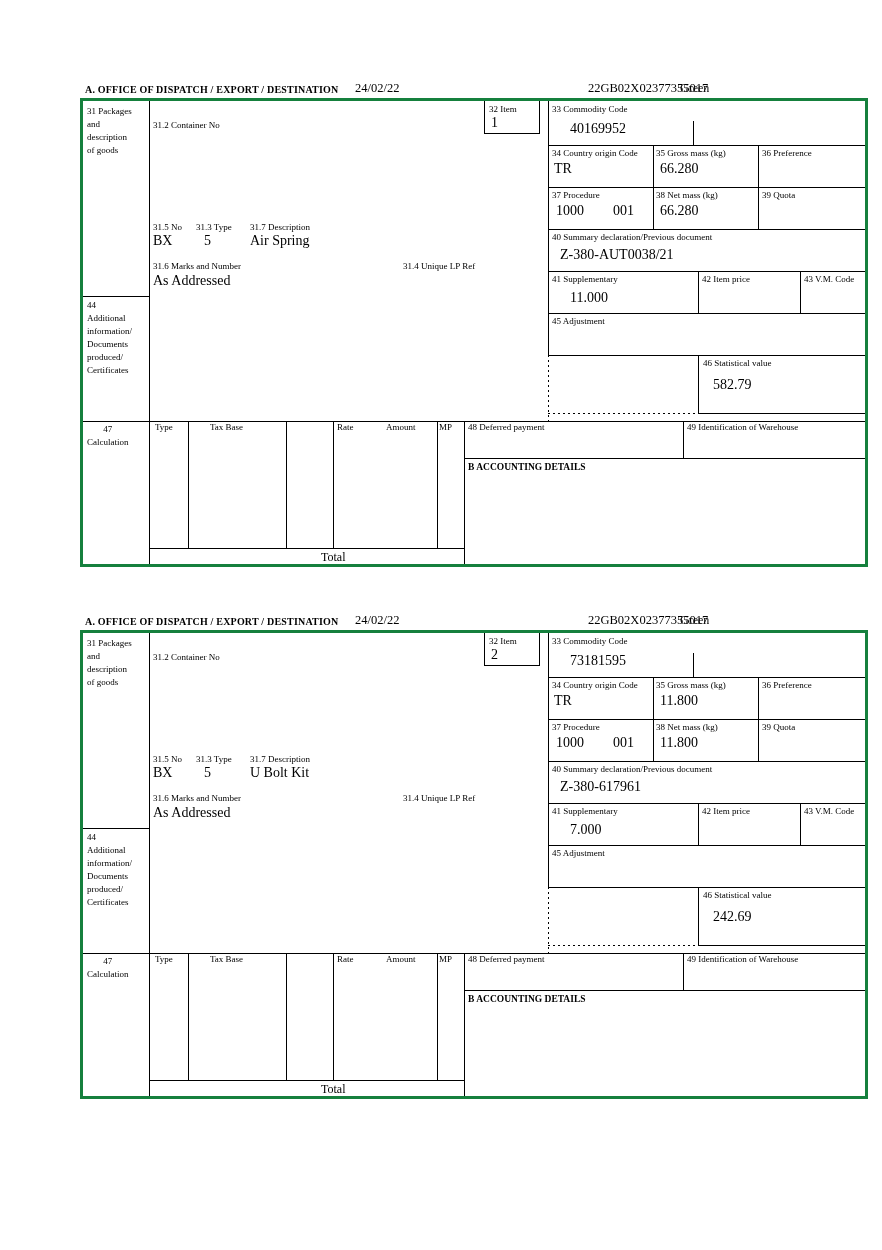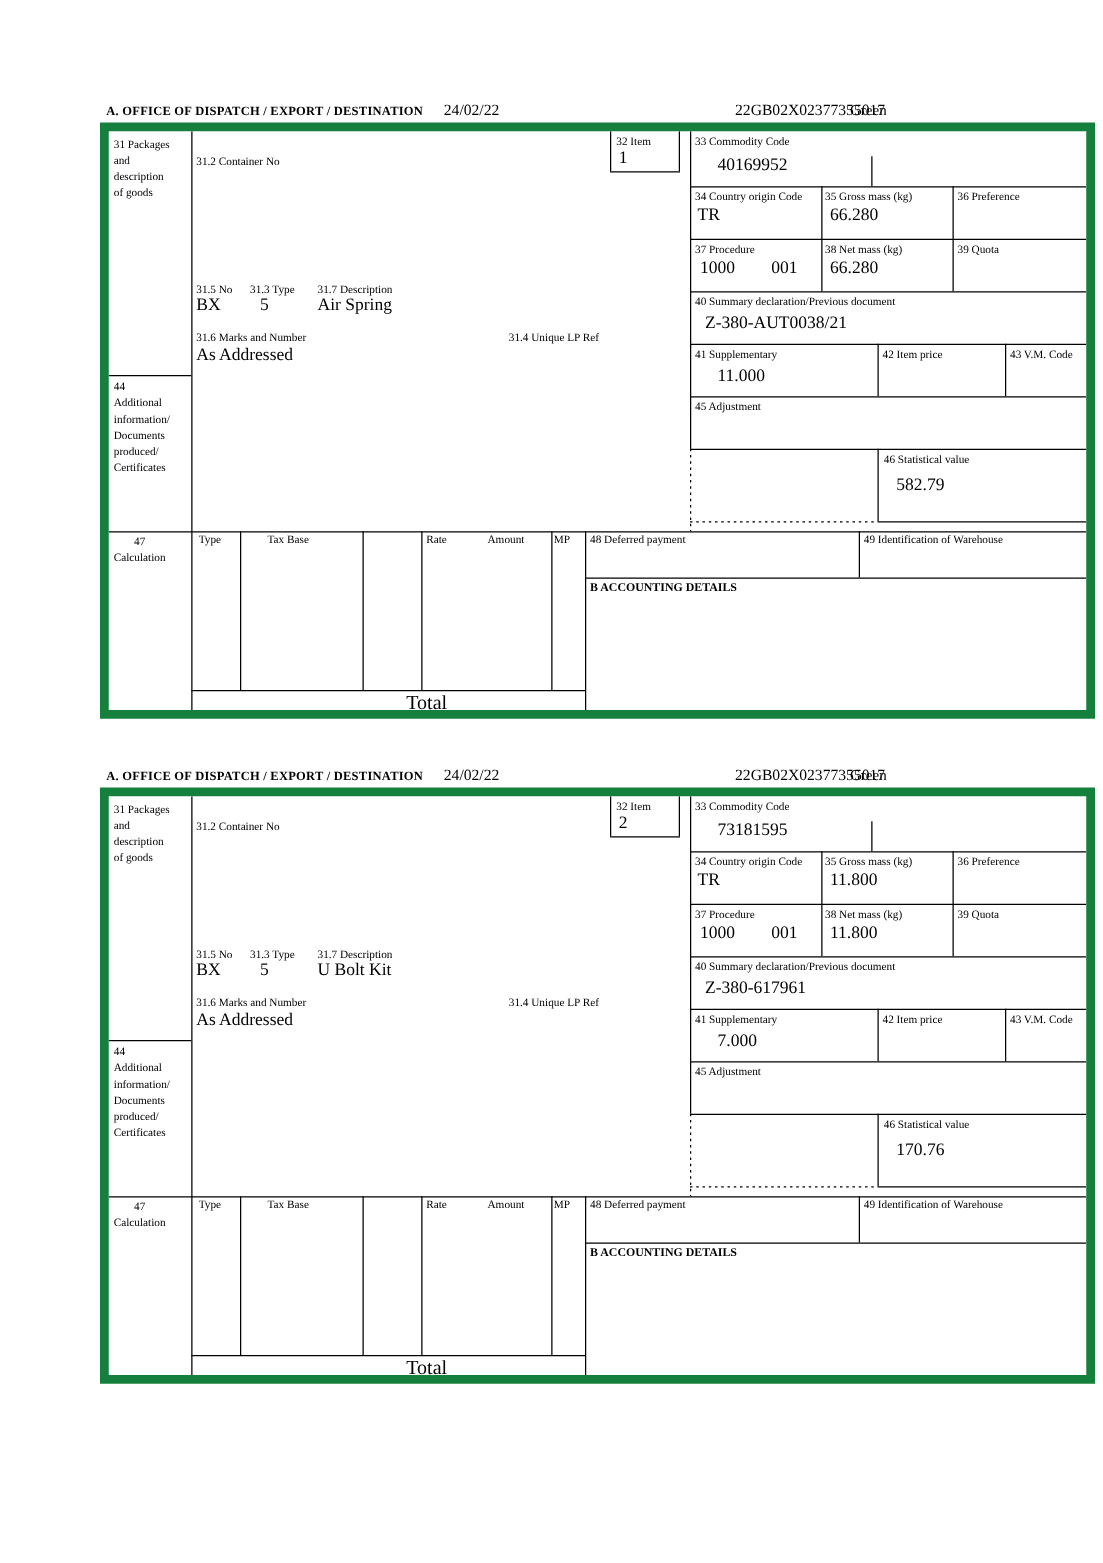--- a/index.html
+++ b/index.html
@@ -6,21 +6,21 @@
   body {
     width:882px; height:1250px; position:relative;
     background:#ffffff; color:#000;
     font-family:"Liberation Serif", serif;
     overflow:hidden;
   }
   .block { position:absolute; left:80px; width:784px; }
   .b1 { top:80px; }
   .b2 { top:612px; }
   .hdr { position:absolute; top:0; left:0; width:782px; height:18px; }
-  .tbl { position:absolute; top:18px; left:0; width:782px; height:463px; border:7px solid #15803d; box-sizing:content-box; }
+  .tbl { position:absolute; top:18px; left:0; width:782px; height:463px; border:3px solid #15803d; box-sizing:content-box; }
   .grid { position:absolute; top:0; left:0; }
   .t { position:absolute; white-space:nowrap; }
   .pre { white-space:pre-line; }
   .f-lbl { font-size:9px; line-height:10px; }
   .f-col { font-size:9px; line-height:13px; }
   .f-val { font-size:14px; line-height:15px; }
   .f-bold { font-weight:bold; }
 
   .hdr-title { left:5px; top:4px; font-size:10px; font-weight:bold; letter-spacing:0.2px; }
   .hdr-date { left:275px; top:1px; font-size:12.5px; }
@@ -72,21 +72,21 @@
 
   
   .p-ct  { left:72px; top:321px; }
   .p-ctb { left:127px; top:321px; }
   .p-cr  { left:218px; top:321px;margin-left:36px; }
   .p-ca  { left:303px; top:321px; }
   .p-cmp { left:356px; top:321px; }
   .p-48l { left:385px; top:321px; }
   .p-49l { left:604px; top:321px; }
   .p-bacc{ left:385px; top:361px; font-size:9.5px; }
-  .p-tot { left:238px; top:449px; font-size:16px; }
+  .p-tot { left:238px; top:449px; font-size:12px; }
 </style>
 </head>
 <body>
 
 <svg width="0" height="0" style="position:absolute">
   <defs>
     <g id="grid" stroke="#000" stroke-width="1">
       <line x1="66.5" y1="0" x2="66.5" y2="463"></line>
       <line x1="0" y1="195.5" x2="66" y2="195.5"></line>
       <line x1="465.5" y1="0" x2="465.5" y2="254"></line>
@@ -248,21 +248,21 @@
     <div class="t f-val p-38v">11.800</div>
     <div class="t f-lbl p-39l">39 Quota</div>
     <div class="t f-lbl p-40l">40 Summary declaration/Previous document</div>
     <div class="t f-val p-40v">Z-380-617961</div>
     <div class="t f-lbl p-41l">41 Supplementary</div>
     <div class="t f-val p-41v">7.000</div>
     <div class="t f-lbl p-42l">42 Item price</div>
     <div class="t f-lbl p-43l">43 V.M. Code</div>
     <div class="t f-lbl p-45l">45 Adjustment</div>
     <div class="t f-lbl p-46l">46 Statistical value</div>
-    <div class="t f-val p-46v">170.76</div>
+    <div class="t f-val p-46v">242.69</div>
 
     <div class="t f-lbl p-ct">Type</div>
     <div class="t f-lbl p-ctb">Tax Base</div>
     <div class="t f-lbl p-cr">Rate</div>
     <div class="t f-lbl p-ca">Amount</div>
     <div class="t f-lbl p-cmp">MP</div>
     <div class="t f-lbl p-48l">48 Deferred payment</div>
     <div class="t f-lbl p-49l">49 Identification of Warehouse</div>
     <div class="t f-bold p-bacc">B ACCOUNTING DETAILS</div>
     <div class="t p-tot">Total</div>

